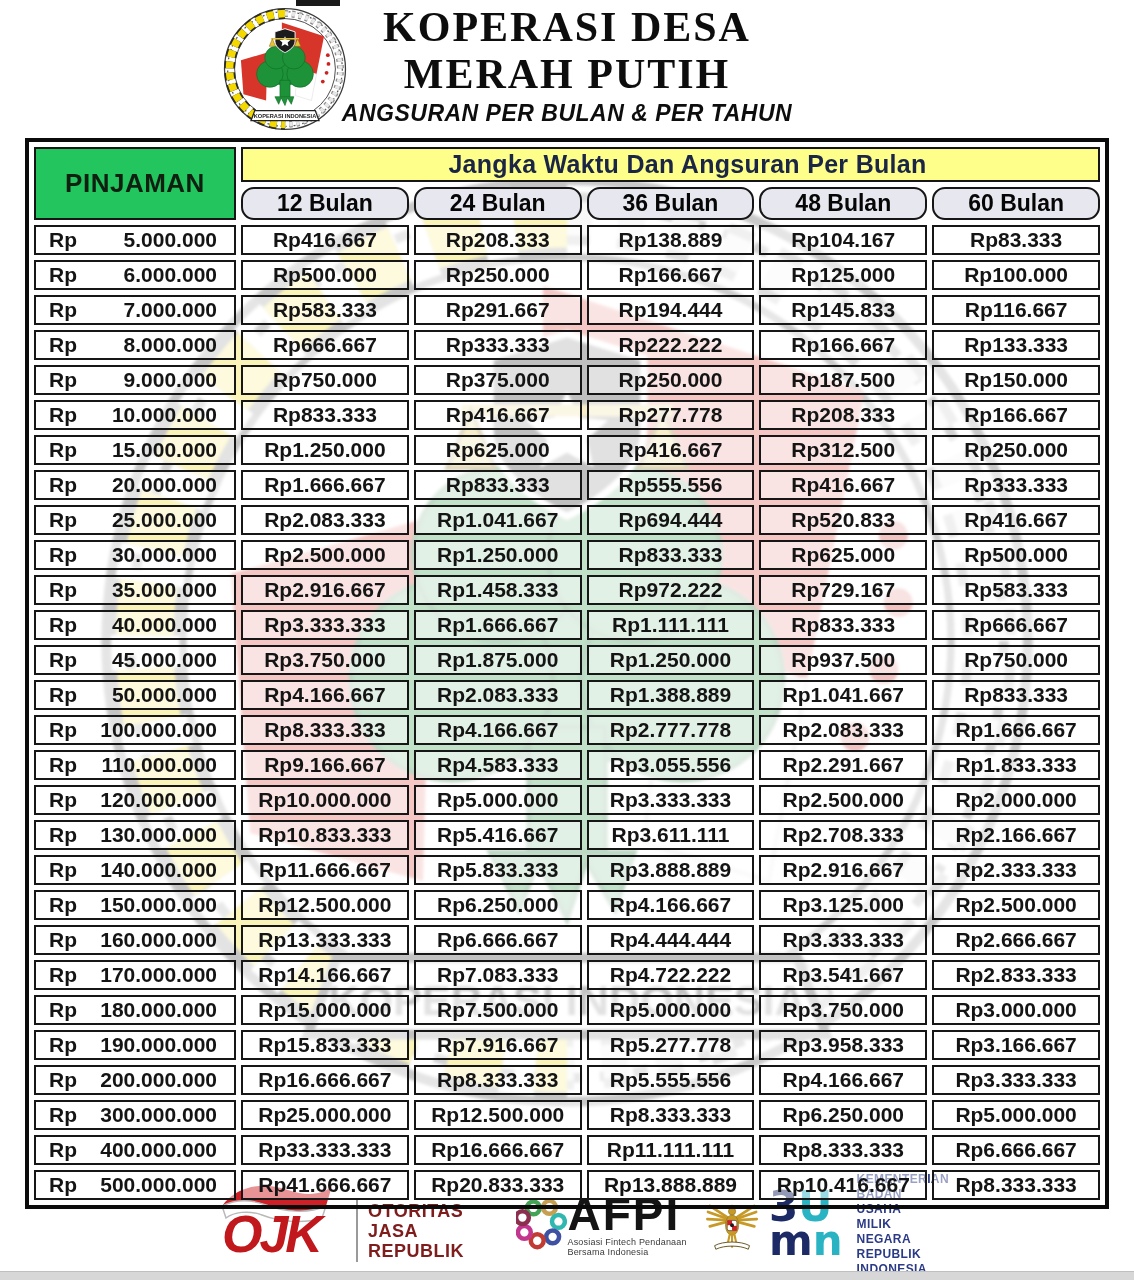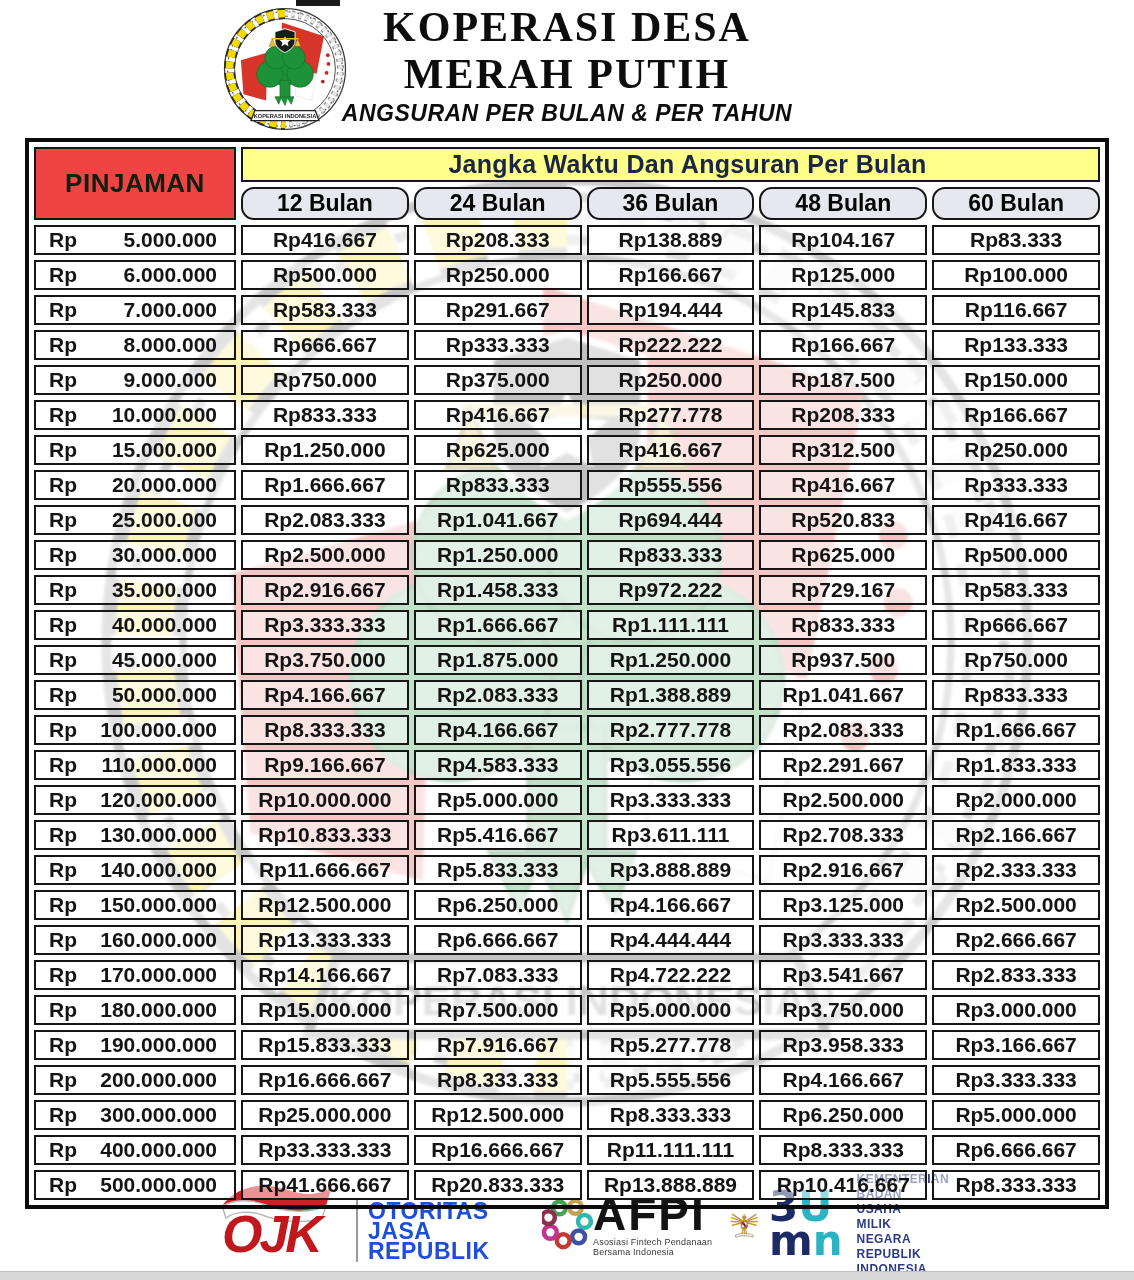--- a/index.html
+++ b/index.html
@@ -35,21 +35,21 @@
   }
   table.loan {
     position:relative; z-index:1; width:1084px; table-layout:fixed;
     border-collapse:separate; border-spacing:5px 5px;
     border:4px solid #0b0b0b; background:transparent;
   }
   table.loan th, table.loan td {
     border:2px solid #161616; overflow:hidden; white-space:nowrap;
   }
   th.pinjaman-h {
-    background:#ef4444; color:#102010; font-size:26px; font-weight:bold;
+    background:#22c55e; color:#102010; font-size:26px; font-weight:bold;
     text-align:center; letter-spacing:0.5px;
   }
   th.span-h {
     background:#fdff8a; color:#1b2545; font-size:25px; font-weight:bold;
     height:34px; text-align:center; letter-spacing:0.3px;padding-left:35px;
   }
   th.tenor-h {
     background:#e7e7f0; color:#060606; font-size:23px; font-weight:bold;
     height:27px; text-align:center;border-radius:13px;
   }
@@ -67,21 +67,21 @@
     display:flex; align-items:center; padding:0 185px 0 218px;
   }
   .ojk { display:flex; align-items:center; }
   .ojk-mark { position:relative; width:122px; height:88px; }
   .ojk-flag { position:absolute; left:0; top:0; width:118px; height:46px; }
   .ojk-text {
     position:absolute; left:4px; top:26px; font-size:52px; font-weight:bold; font-style:italic;
     color:#c0181c; letter-spacing:-3px; line-height:56px;
   }
   .ojk-divider { width:2px; height:62px; background:#9a9a9d; margin:14px 10px 0 16px; }
-  .ojk-lines { margin-top:14px; color:#1d4ed8; font-size:23px; font-weight:bold; line-height:20px; letter-spacing:0.5px; }
+  .ojk-lines { margin-top:14px; color:#7f1d1d; font-size:18px; font-weight:bold; line-height:20px; letter-spacing:0.5px; }
 
   .afpi { display:flex; align-items:center; margin-left:52px; }
   .afpi-ring { width:76px; height:76px; }
   .afpi-textcol { }
   .afpi-abbr { font-size:46px; font-weight:bold; color:#141414; letter-spacing:2px; line-height:44px; }
   .afpi-tagline { font-size:9px; color:#3a3a3a; letter-spacing:0.2px; margin-top:1px; }
 
   .garuda { margin-left:auto; width:84px; height:90px; }
   .garuda svg { width:100%; height:100%; }
 

